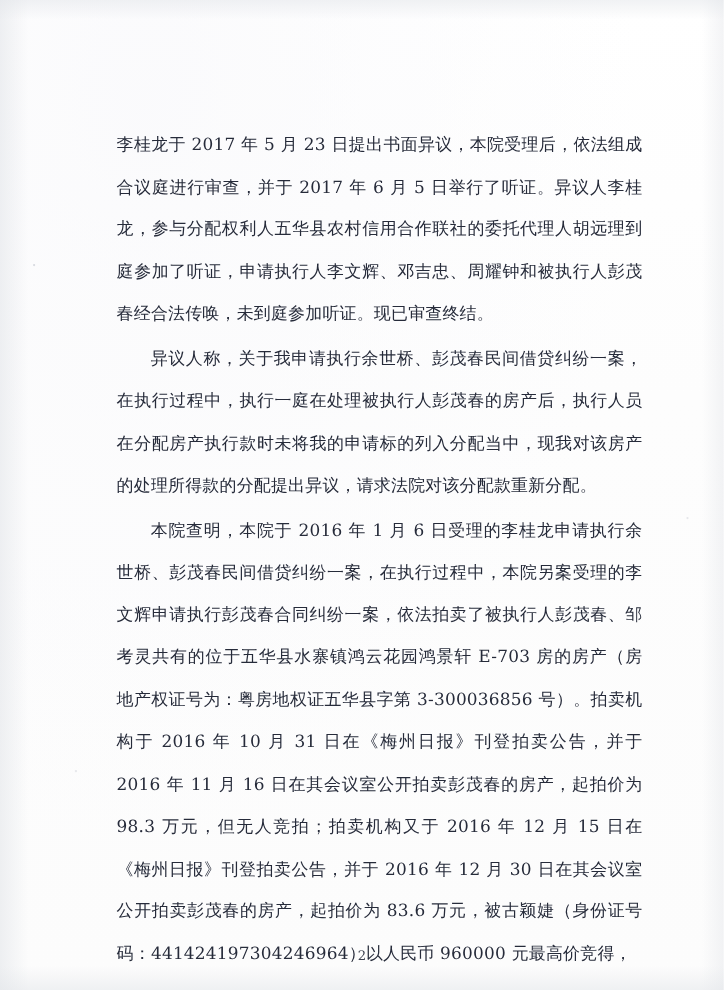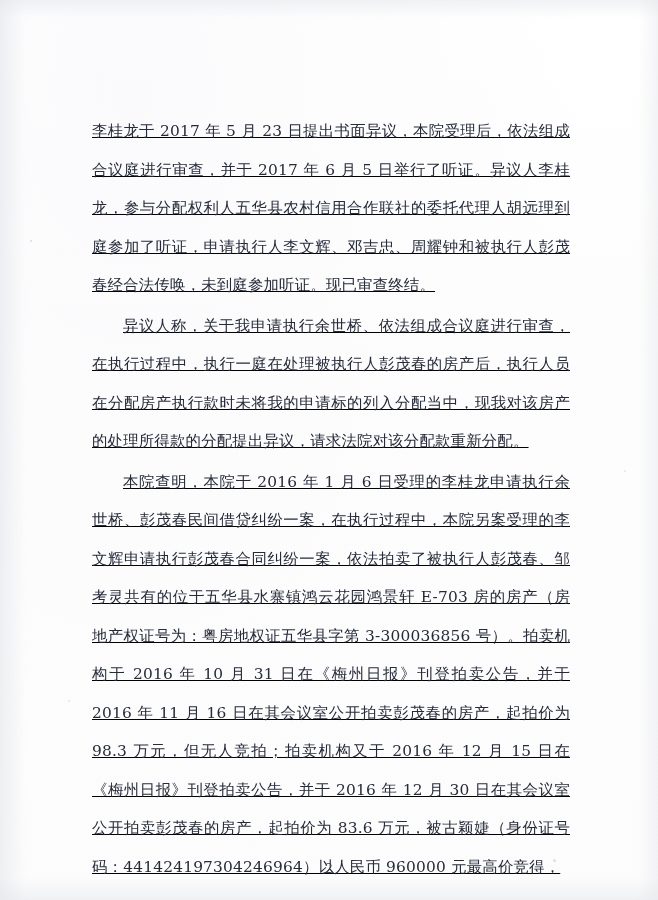--- a/index.html
+++ b/index.html
@@ -53,24 +53,23 @@
   .edge-shade-bottom {
     position: absolute;
     left: 0; right: 0; bottom: 0;
     height: 22px;
     background: linear-gradient(0deg, rgba(226,229,233,0.5) 0%, rgba(255,255,255,0) 100%);
     pointer-events: none;
   }
 
   .content {
     position: absolute;
-    left: 92px;
+    left: 106px;
     top: 112px;
     width: 478px;
-    text-decoration: underline;
   }
 
   p.para {
     margin: 0 0 2px 0;
     font-size: 15.4px;
     line-height: 38.5px;
     color: #262b3a;
     text-align: justify;
     text-justify: inter-character;
     letter-spacing: 0.2px;
@@ -115,18 +114,18 @@
   <div class="edge-shade-top"></div>
   <div class="edge-shade-bottom"></div>
 
   <div class="speck s1"></div>
   <div class="speck s2"></div>
   <div class="speck s3"></div>
   <div class="speck s4"></div>
 
   <div class="content">
     <p class="para">李桂龙于 2017 年 5 月 23 日提出书面异议，本院受理后，依法组成合议庭进行审查，并于 2017 年 6 月 5 日举行了听证。异议人李桂龙，参与分配权利人五华县农村信用合作联社的委托代理人胡远理到庭参加了听证，申请执行人李文辉、邓吉忠、周耀钟和被执行人彭茂春经合法传唤，未到庭参加听证。现已审查终结。</p>
-    <p class="para indent">异议人称，关于我申请执行余世桥、依法组成合议庭进行审查，在执行过程中，执行一庭在处理被执行人彭茂春的房产后，执行人员在分配房产执行款时未将我的申请标的列入分配当中，现我对该房产的处理所得款的分配提出异议，请求法院对该分配款重新分配。</p>
+    <p class="para indent">异议人称，关于我申请执行余世桥、彭茂春民间借贷纠纷一案，在执行过程中，执行一庭在处理被执行人彭茂春的房产后，执行人员在分配房产执行款时未将我的申请标的列入分配当中，现我对该房产的处理所得款的分配提出异议，请求法院对该分配款重新分配。</p>
     <p class="para indent">本院查明，本院于 2016 年 1 月 6 日受理的李桂龙申请执行余世桥、彭茂春民间借贷纠纷一案，在执行过程中，本院另案受理的李文辉申请执行彭茂春合同纠纷一案，依法拍卖了被执行人彭茂春、邹考灵共有的位于五华县水寨镇鸿云花园鸿景轩 E-703 房的房产（房地产权证号为：粤房地权证五华县字第 3-300036856 号）。拍卖机构于 2016 年 10 月 31 日在《梅州日报》刊登拍卖公告，并于 2016 年 11 月 16 日在其会议室公开拍卖彭茂春的房产，起拍价为 98.3 万元，但无人竞拍；拍卖机构又于 2016 年 12 月 15 日在《梅州日报》刊登拍卖公告，并于 2016 年 12 月 30 日在其会议室公开拍卖彭茂春的房产，起拍价为 83.6 万元，被古颖婕（身份证号码：441424197304246964）以人民币 960000 元最高价竞得，</p>
   </div>
 
   <div class="page-number">2</div>
 </div>
 
 </body></html>

